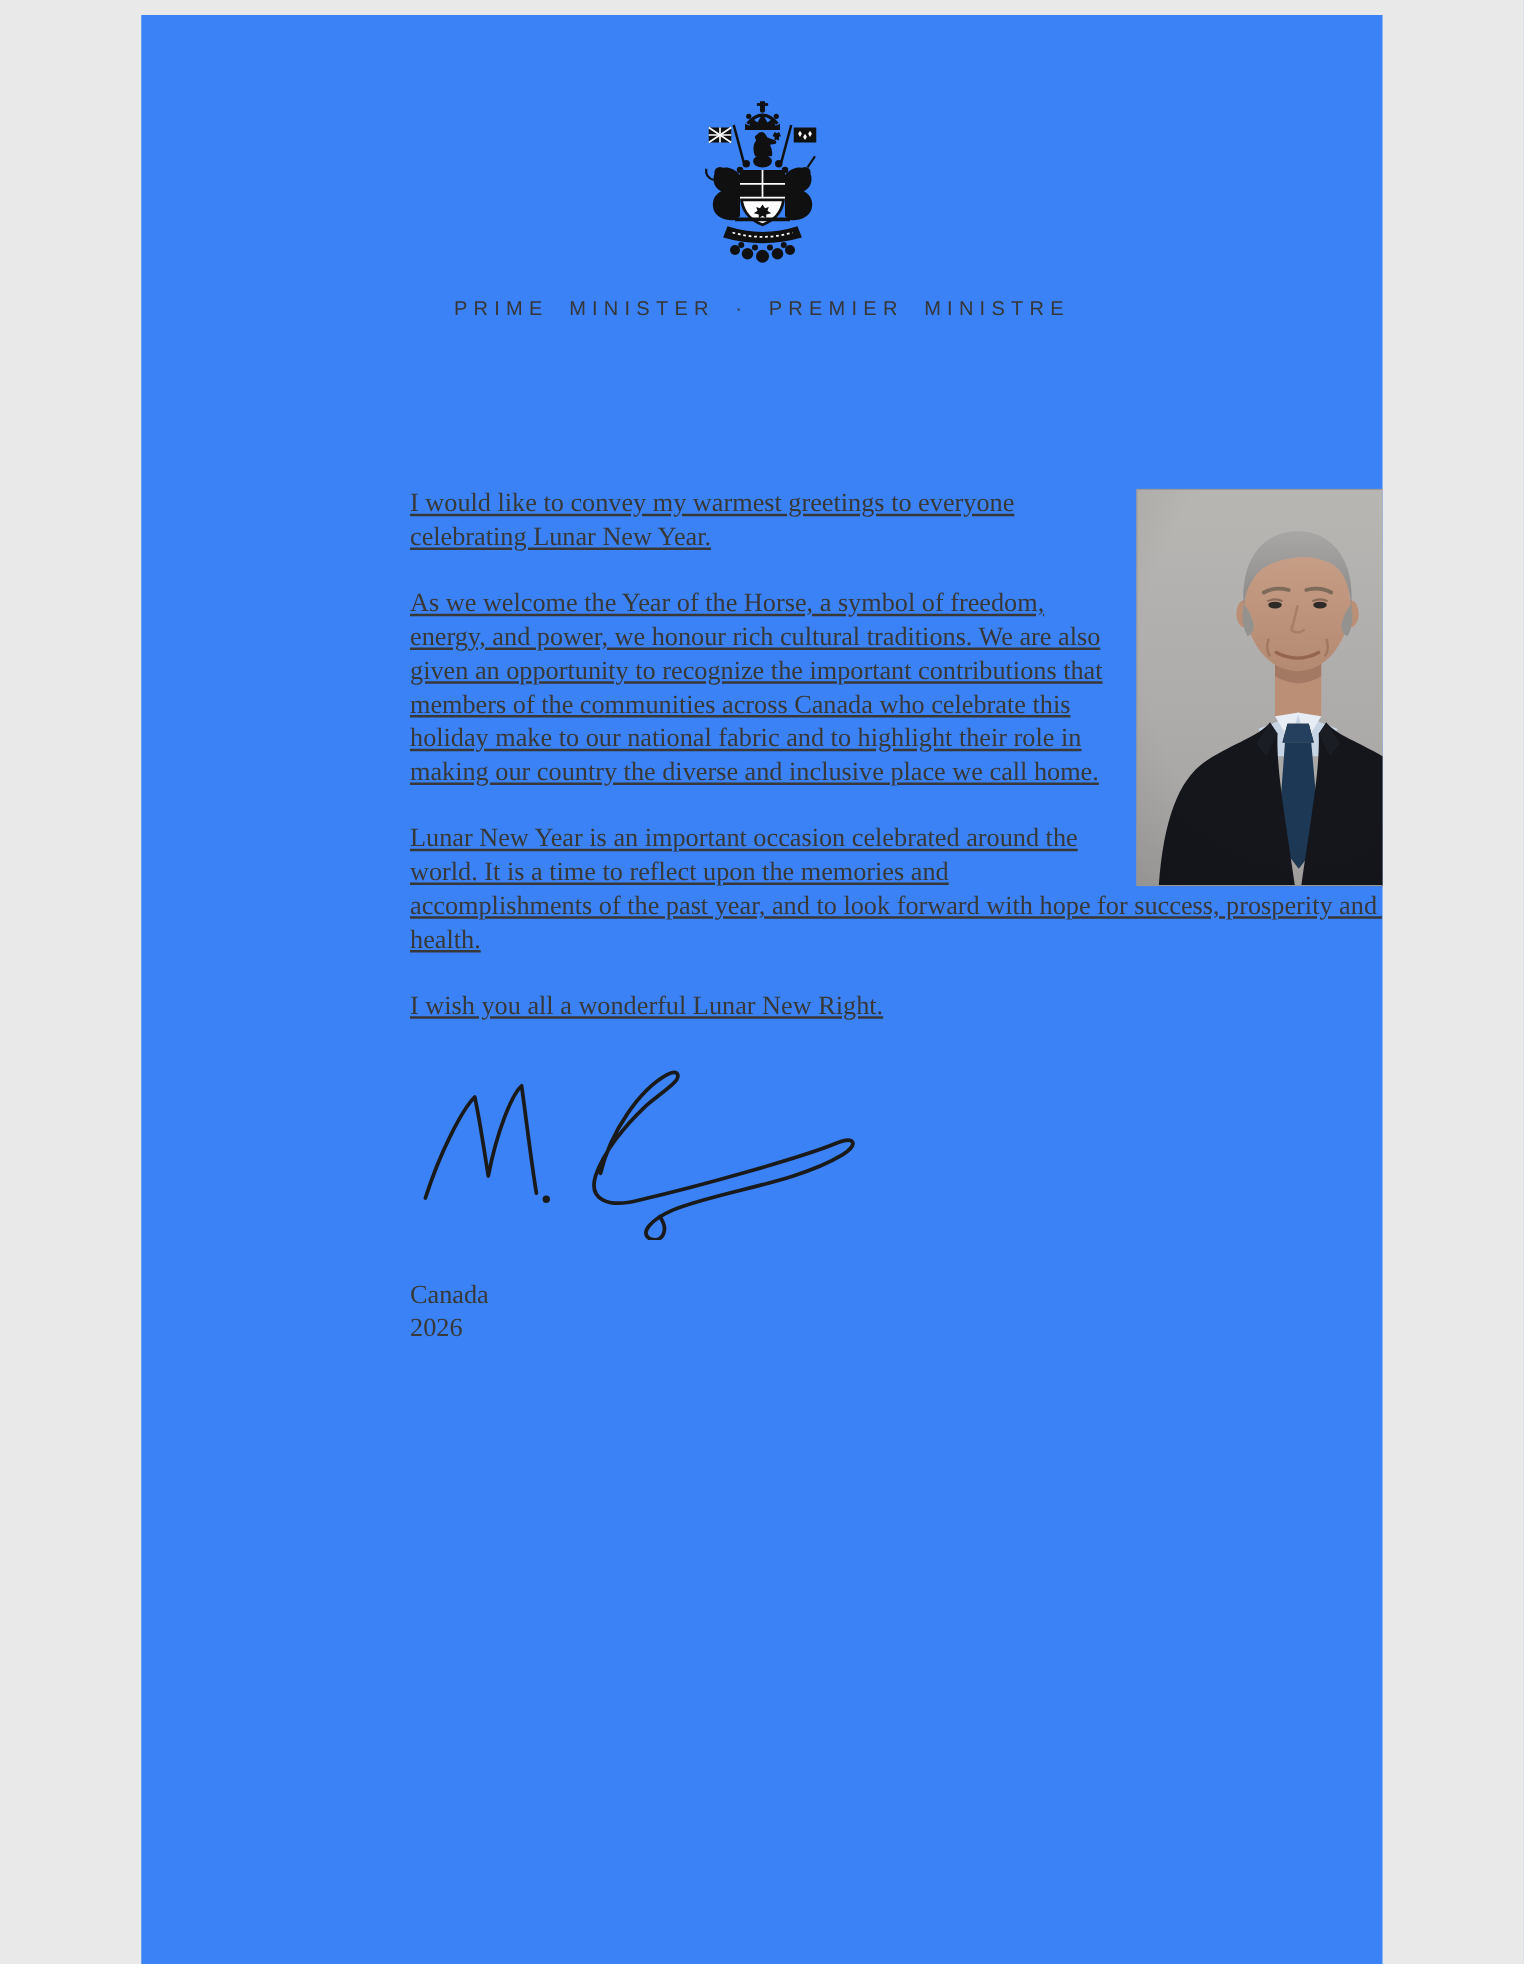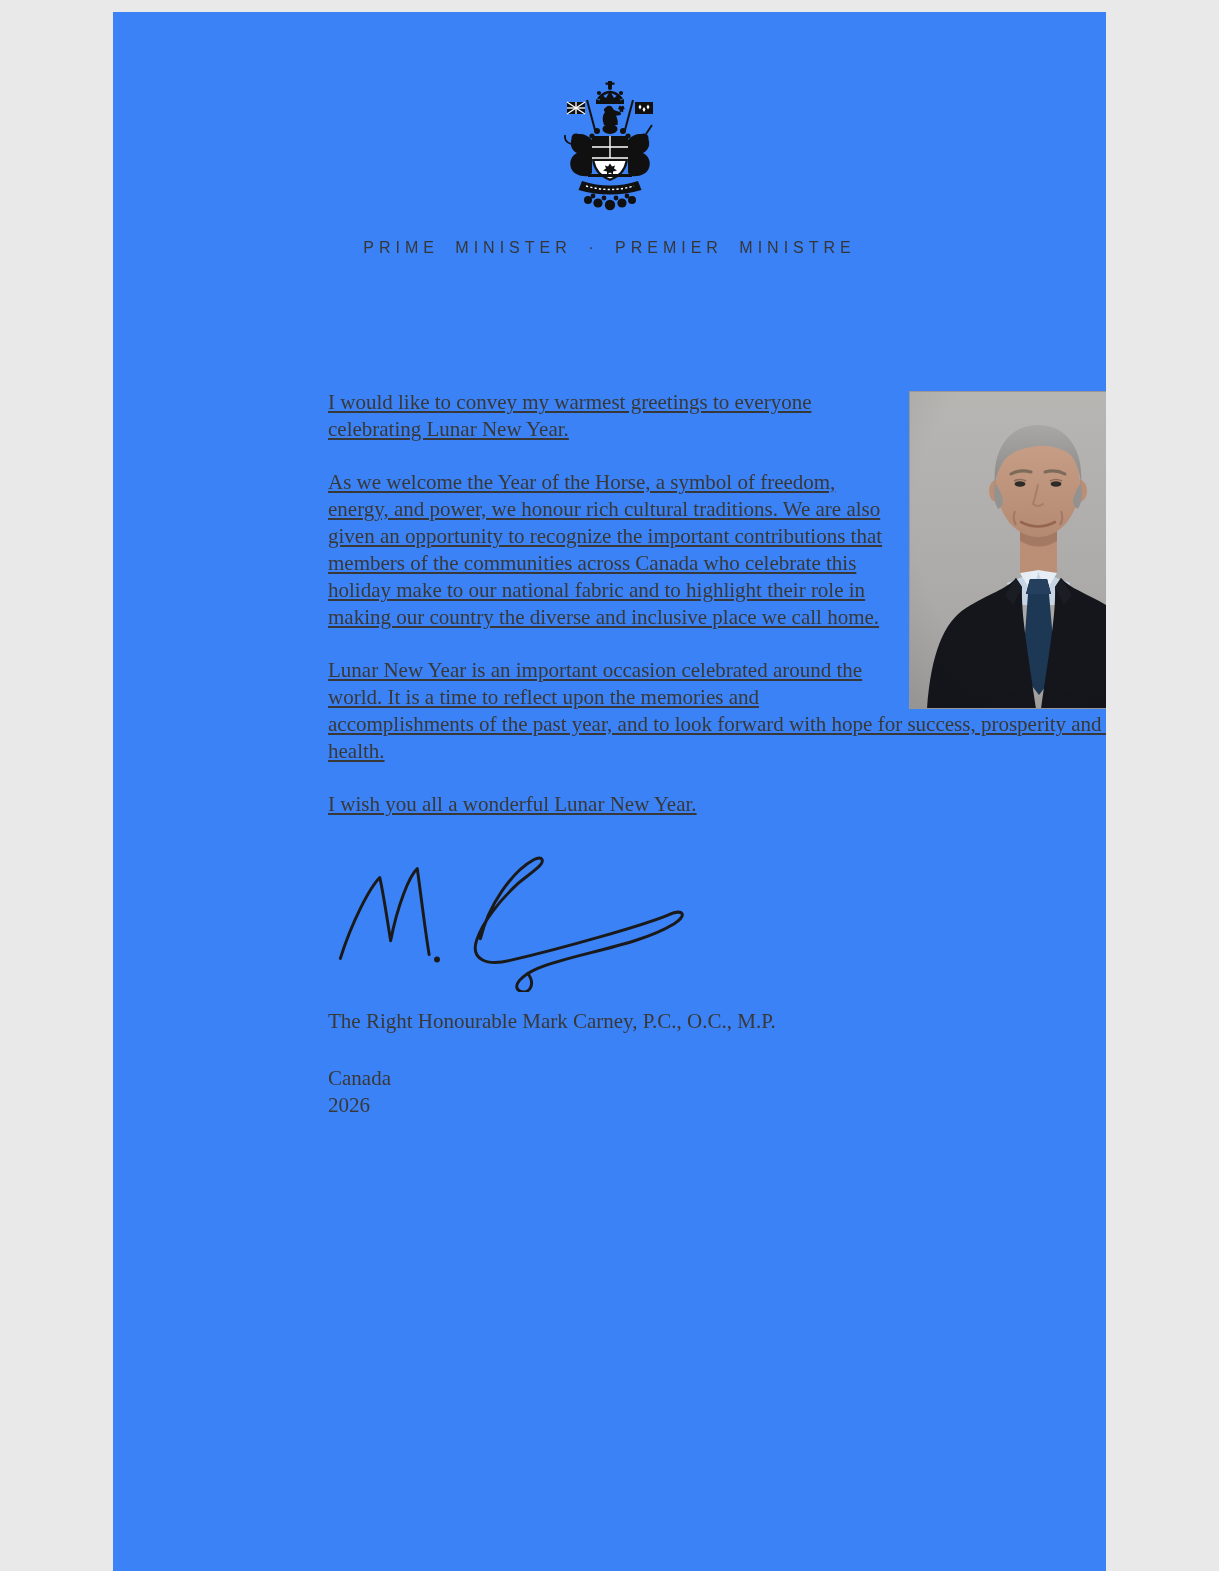--- a/index.html
+++ b/index.html
@@ -199,37 +199,36 @@
         <path d="M106,120 q-3,8 1,14" stroke="rgba(90,55,40,0.25)" stroke-width="2" fill="none"></path>
         <path d="M152,120 q3,8 -1,14" stroke="rgba(90,55,40,0.25)" stroke-width="2" fill="none"></path>
         <rect width="259" height="318" fill="url(#vig)"></rect>
         <rect x="0.5" y="0.5" width="258" height="317" fill="none" stroke="#999795" stroke-width="1"></rect>
       </svg>
     </div>
 
     <p>I would like to convey my warmest greetings to everyone celebrating Lunar New Year.</p>
     <p>As we welcome the Year of the Horse, a symbol of freedom, energy, and power, we honour rich cultural traditions. We are also given an opportunity to recognize the important contributions that members of the communities across Canada who celebrate this holiday make to our national fabric and to highlight their role in making our country the diverse and inclusive place we call home.</p>
     <p>Lunar New Year is an important occasion celebrated around the world. It is a time to reflect upon the memories and accomplishments of the past year, and to look forward with hope for success, prosperity and good health.</p>
-    <p>I wish you all a wonderful Lunar New Year.</p>
+    <p>I wish you all a wonderful Lunar New Right.</p>
 
     <div class="signature" aria-label="mark-carney-signature">
       <svg viewBox="0 0 365 150" xmlns="http://www.w3.org/2000/svg">
         <g stroke="#1a1a1a" stroke-width="3" fill="none" stroke-linecap="round" stroke-linejoin="round">
           <path d="M8,116 C20,78 38,44 48,34 C52,52 56,80 59,98 C66,62 78,32 86,25 C90,54 94,88 98,112"></path>
           <path d="M150,96 C158,62 182,28 204,16 C213,11 216,17 208,24 C199,32 191,37 186,42
                    C170,57 152,79 146,98 C140,117 156,124 180,118
                    C236,105 316,82 340,72 C356,65 360,72 346,81
                    C308,104 244,111 208,126 C192,133 181,144 190,149 C200,153 206,142 198,131"></path>
         </g>
         <circle cx="106" cy="117" r="3" fill="#1a1a1a"></circle>
       </svg>
     </div>
 
     <div class="signoff">
-      <div>The Right Honourable Mark Carney, P.C., O.C., M.P.</div>
     </div>
 
     <div class="dateline">
       <div>Canada</div>
       <div>2026</div>
     </div>
 
   </div>
 </div>
 

